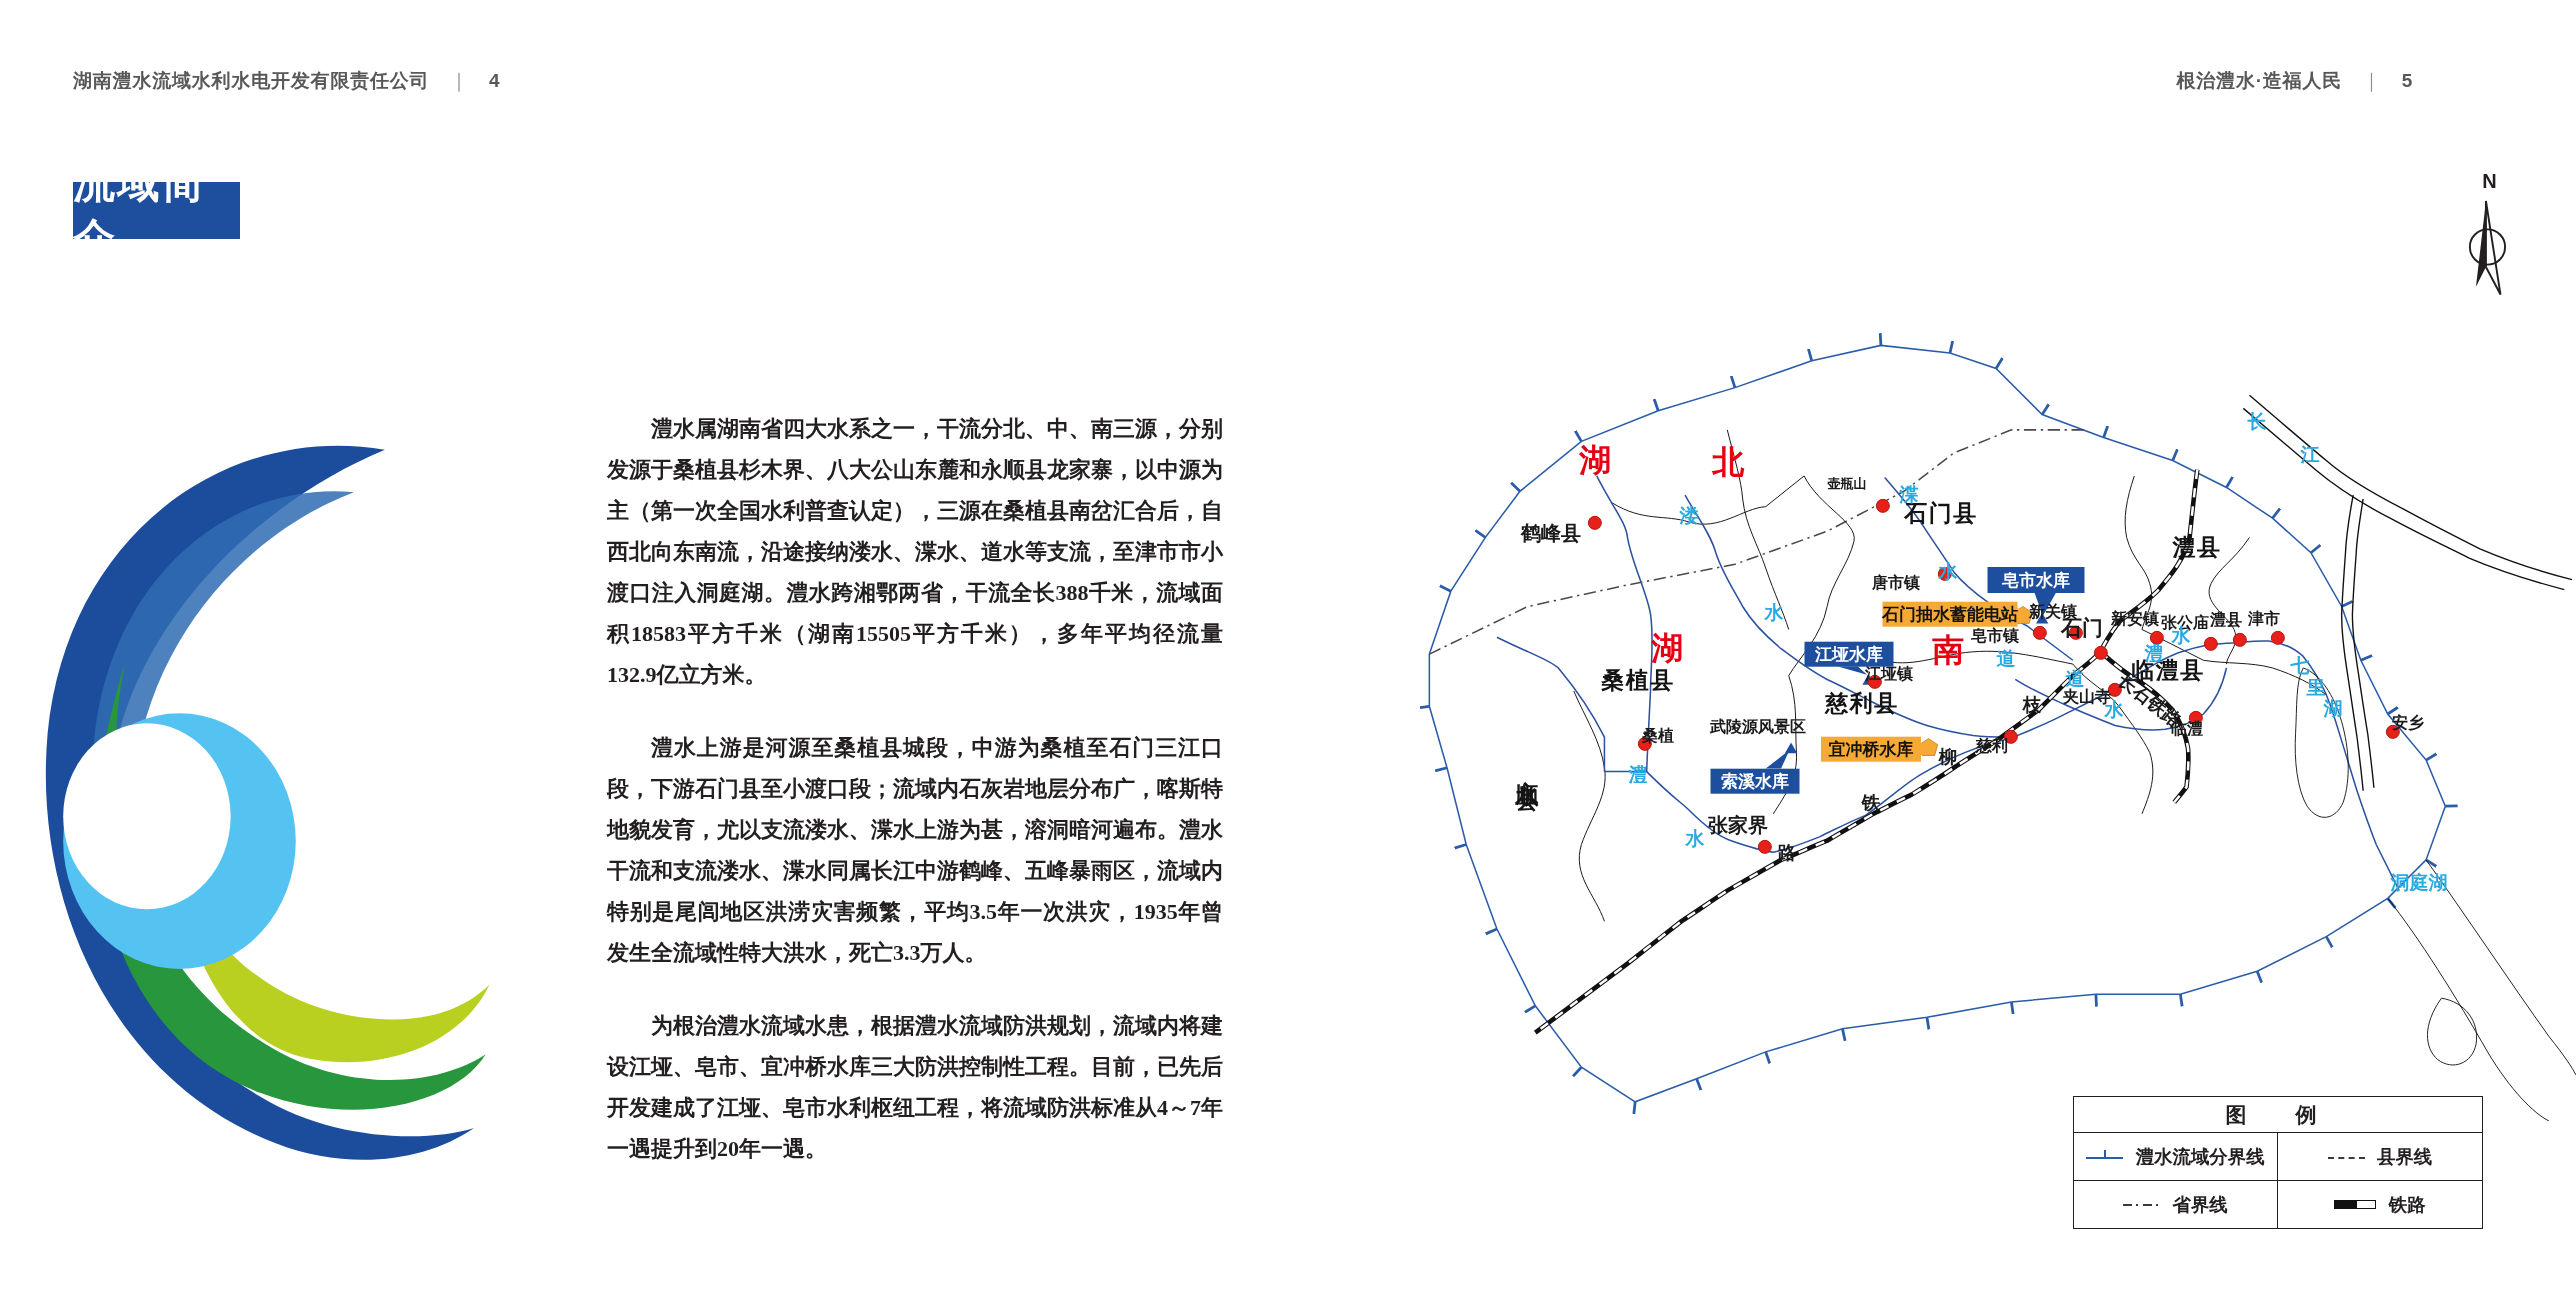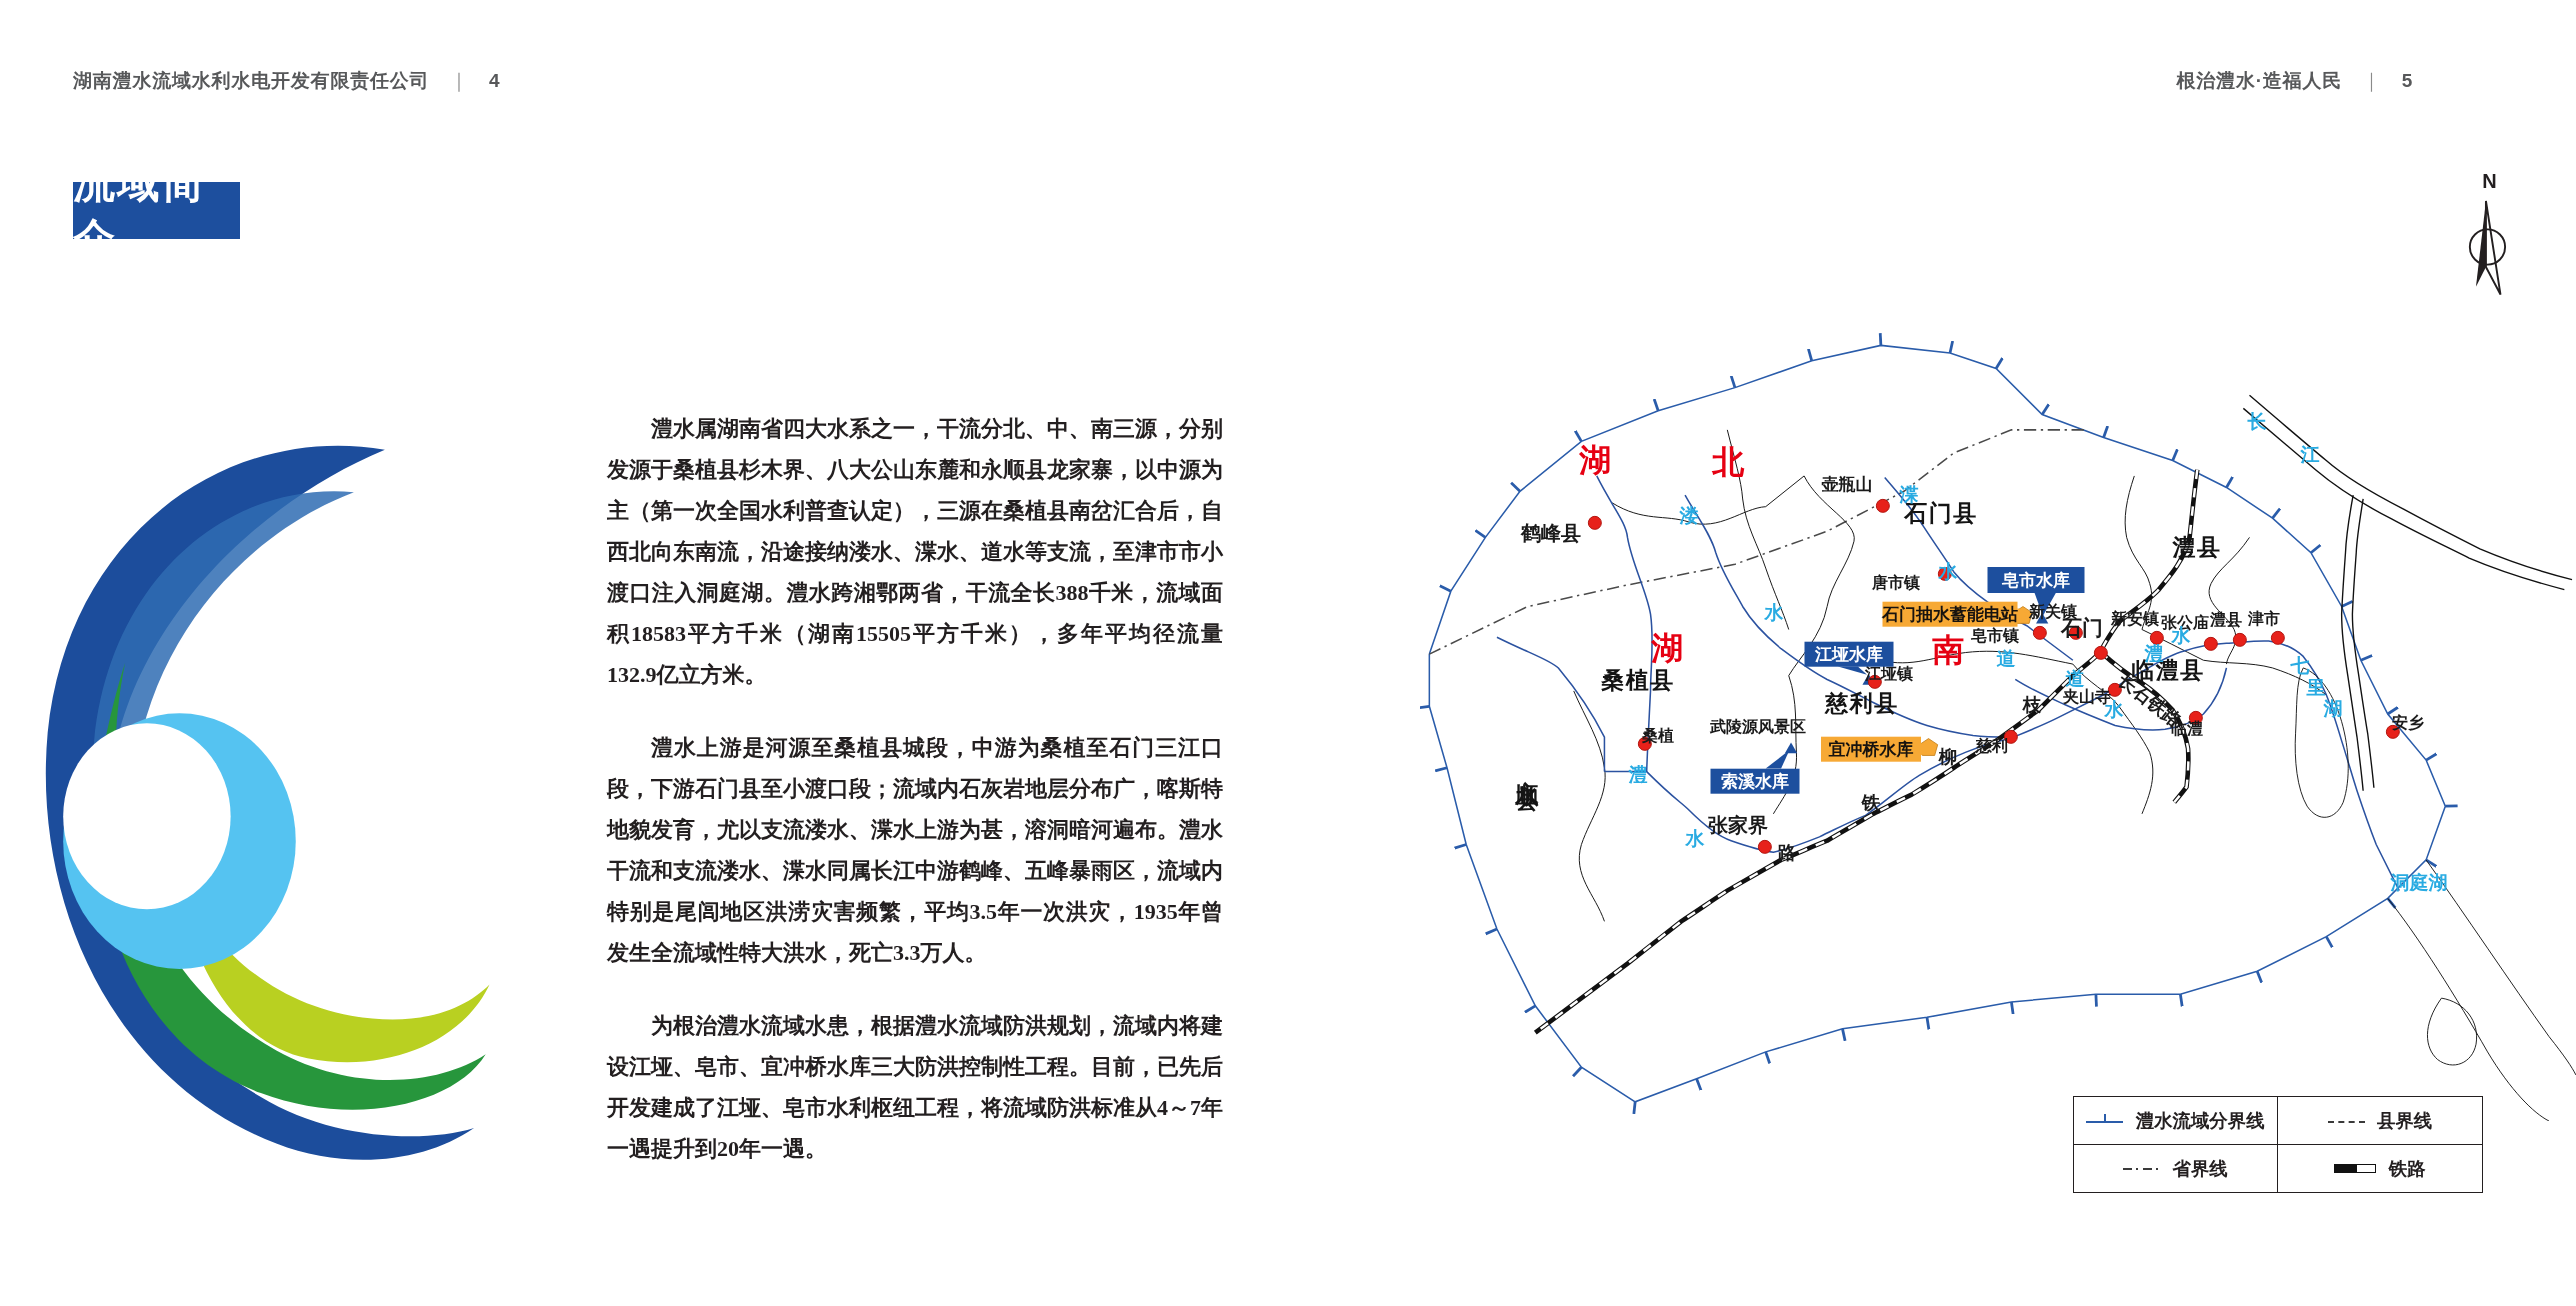--- a/index.html
+++ b/index.html
@@ -191,21 +191,21 @@
       <div class="map-label province" style="left: 1949px; top: 651px;">南</div>
       <div class="map-label county" style="left: 1941px; top: 513px;">石门县</div>
       <div class="map-label county" style="left: 2197px; top: 547px;">澧县</div>
       <div class="map-label county" style="left: 2168px; top: 670px;">临澧县</div>
       <div class="map-label county" style="left: 1862px; top: 703px;">慈利县</div>
       <div class="map-label county" style="left: 1638px; top: 680px;">桑植县</div>
       <div class="map-label county vertical" style="left: 1528px; top: 768px;">永顺县</div>
       <div class="town-dot" style="left: 1595px; top: 523px;"></div>
       <div class="map-label town-label" style="left: 1551px; top: 533px; font-size: 20px;">鹤峰县</div>
       <div class="town-dot" style="left: 1883px; top: 506px;"></div>
-      <div class="map-label town-label" style="left: 1847px; top: 484px; font-size: 17px;">壶瓶山</div>
+      <div class="map-label town-label" style="left: 1847px; top: 484px; font-size: 13px;">壶瓶山</div>
       <div class="town-dot" style="left: 1945px; top: 574px;"></div>
       <div class="map-label town-label" style="left: 1896px; top: 583px; font-size: 16px;">唐市镇</div>
       <div class="town-dot" style="left: 2040px; top: 633px;"></div>
       <div class="map-label town-label" style="left: 1995px; top: 636px; font-size: 16px;">皂市镇</div>
       <div class="town-dot" style="left: 2076px; top: 633px;"></div>
       <div class="map-label town-label" style="left: 2053px; top: 612px; font-size: 16px;">新关镇</div>
       <div class="town-dot" style="left: 2101px; top: 653px;"></div>
       <div class="map-label town-label" style="left: 2082px; top: 628px; font-size: 21px;">石门</div>
       <div class="town-dot" style="left: 2157px; top: 638px;"></div>
       <div class="map-label town-label" style="left: 2135px; top: 619px; font-size: 16px;">新安镇</div>
@@ -253,20 +253,21 @@
       <div class="map-label rail-label" style="left: 2150px; top: 700px; transform: translate(-50%, -50%) rotate(38deg);">长石铁路</div>
       <div class="map-label area-label" style="left: 1758px; top: 727px;">武陵源风景区</div>
       <div class="callout blue" style="left: 2036px; top: 580px; width: 97px; height: 26px;">皂市水库</div>
       <div class="callout blue" style="left: 1849px; top: 654px; width: 89px; height: 24.6px;">江垭水库</div>
       <div class="callout blue" style="left: 1755px; top: 781px; width: 89px; height: 24.6px;">索溪水库</div>
       <div class="callout orange" style="left: 1950px; top: 614px; width: 135px; height: 24.6px;">石门抽水蓄能电站</div>
       <div class="callout orange" style="left: 1871px; top: 749px; width: 100px; height: 24.6px;">宜冲桥水库</div>
     </div>
 
   <div class="legend">
+    <div class="legend-title">图　例</div>
     <div class="legend-grid">
       <div class="legend-item">
         <span class="sym sym-basin"></span>
         <span>澧水流域分界线</span>
       </div>
       <div class="legend-item">
         <span class="sym sym-county"></span>
         <span>县界线</span>
       </div>
       <div class="legend-item">

